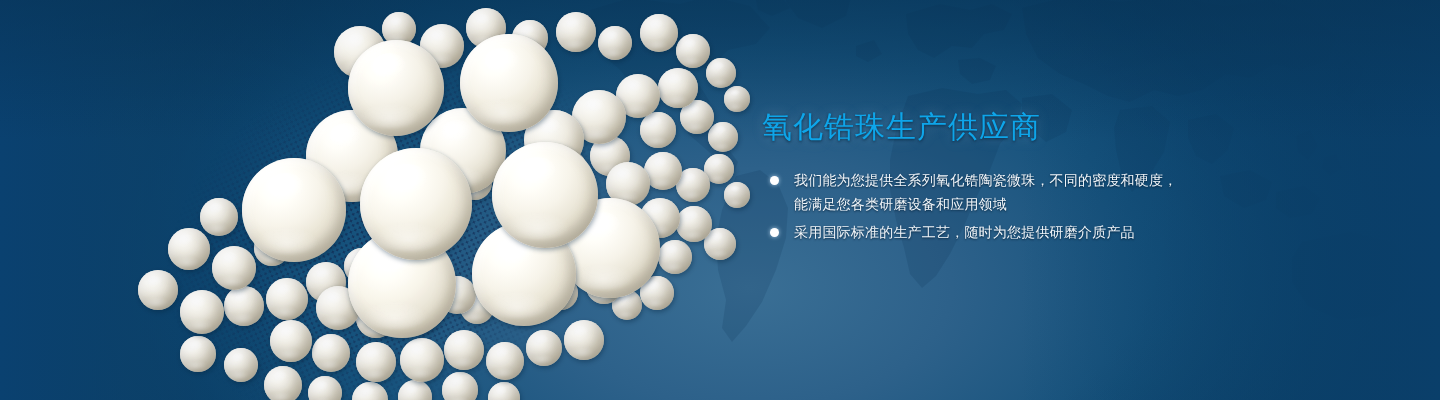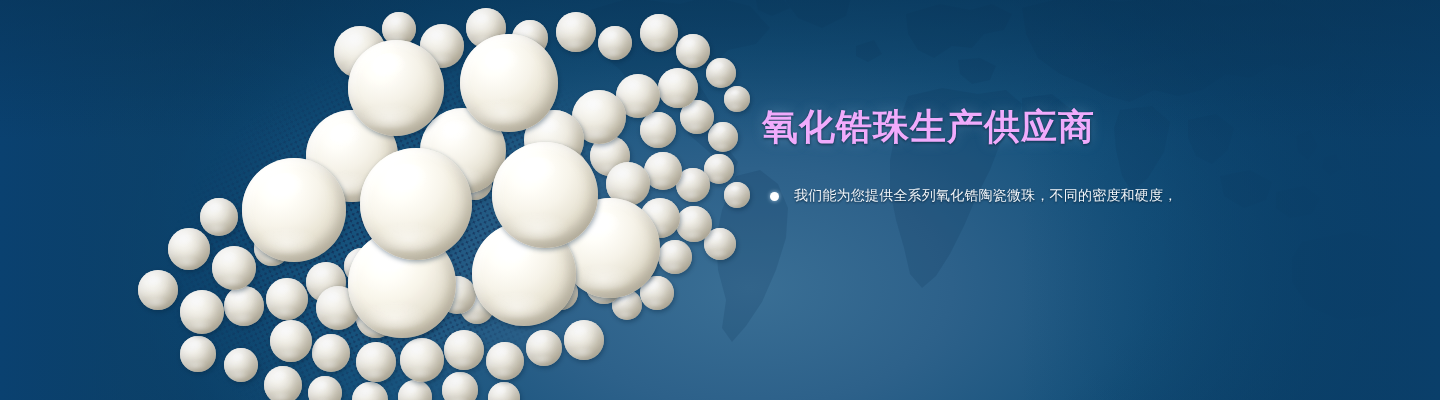--- a/index.html
+++ b/index.html
@@ -102,34 +102,33 @@
 
   
   .content{
     position:absolute;
     left:762px; top:0;
     width:460px; height:400px;
   }
   .headline{
     position:absolute;
     left:0; top:110px;
-    font-size:36px;
+    font-size:30px;
     line-height:34px;
     letter-spacing:1px;
-    color:#f0abfc;
-    font-weight:700;
+    color:#0ea5e9;
+    font-weight:400;
     text-shadow:0 1px 3px rgba(3,28,50,.75), 0 0 14px rgba(170,210,240,.30);
     white-space:nowrap;
   }
   .bullets{
     position:absolute;
-    left:6px; top:184px;
+    left:6px; top:168px;
     width:440px;
     list-style:none;
-    font-family:Liberation Serif, serif;
   }
   .bullet{
     position:relative;
     padding-left:26px;
     margin-bottom:4px;
     font-size:14px;
     line-height:24px;
     color:#f2f6fa;
     text-shadow:0 1px 2px rgba(3,26,48,.8);
     letter-spacing:.2px;
@@ -283,17 +282,22 @@
       <div class="bead" style="left: 368px; top: 392px; width: 32px; height: 32px; filter: brightness(0.963); z-index: 32;"></div>
     </div>
 
   <div class="content">
     <h1 class="headline">氧化锆珠生产供应商</h1>
 
     <ul class="bullets" id="bullet-list">
         <li class="bullet">
           <span class="dot"></span>
           <span class="line">我们能为您提供全系列氧化锆陶瓷微珠，不同的密度和硬度，</span>
+          <span class="line">能满足您各类研磨设备和应用领域</span>
+        </li>
+        <li class="bullet">
+          <span class="dot"></span>
+          <span class="line">采用国际标准的生产工艺，随时为您提供研磨介质产品</span>
         </li>
       </ul>
   </div>
 
 </div>
 
 </body></html>

